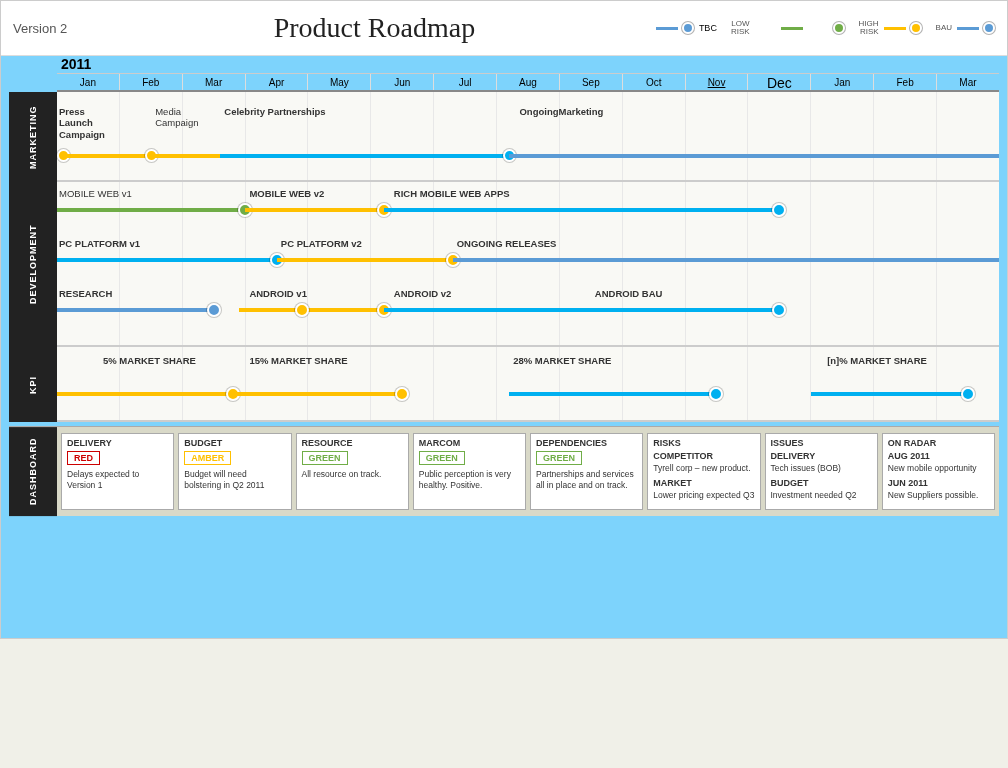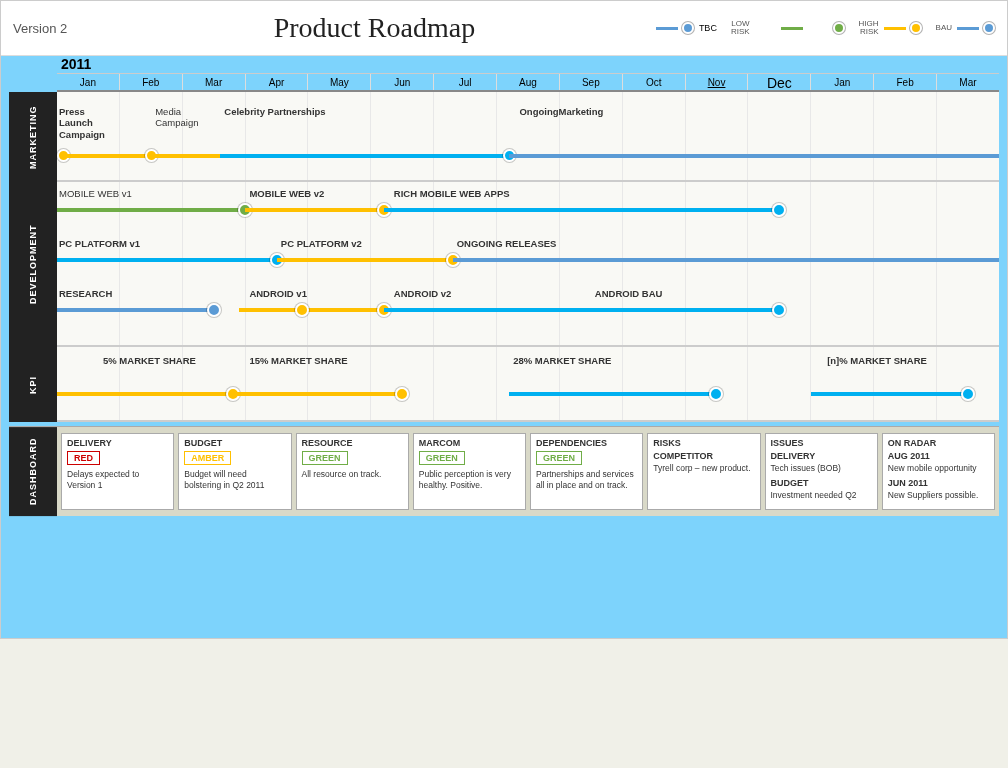--- a/index.html
+++ b/index.html
@@ -403,20 +403,24 @@
         <div class="dash-status status-green">GREEN</div>
         <div class="dash-text">Partnerships and services all in place and on track.</div>
       </div>
 
       <div class="dash-card">
         <div class="dash-card-title">RISKS</div>
         <div class="dash-sub-section">
           <div class="dash-section-title">COMPETITOR</div>
           <div class="dash-text">Tyrell corp – new product.</div>
         </div>
+        <div class="dash-sub-section">
+          <div class="dash-section-title">MARKET</div>
+          <div class="dash-text">Lower pricing expected Q3</div>
+        </div>
       </div>
 
       <div class="dash-card">
         <div class="dash-card-title">ISSUES</div>
         <div class="dash-sub-section">
           <div class="dash-section-title">DELIVERY</div>
           <div class="dash-text">Tech issues (BOB)</div>
         </div>
         <div class="dash-sub-section">
           <div class="dash-section-title">BUDGET</div>

